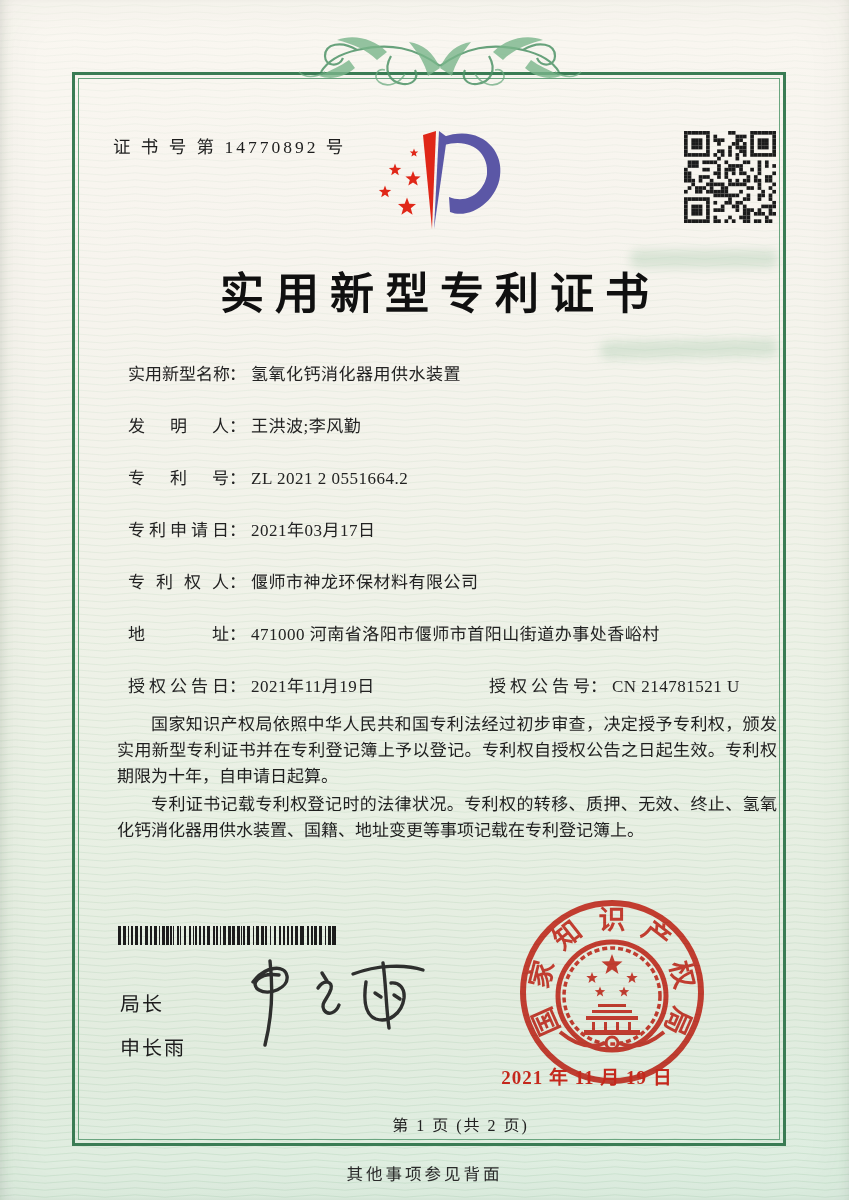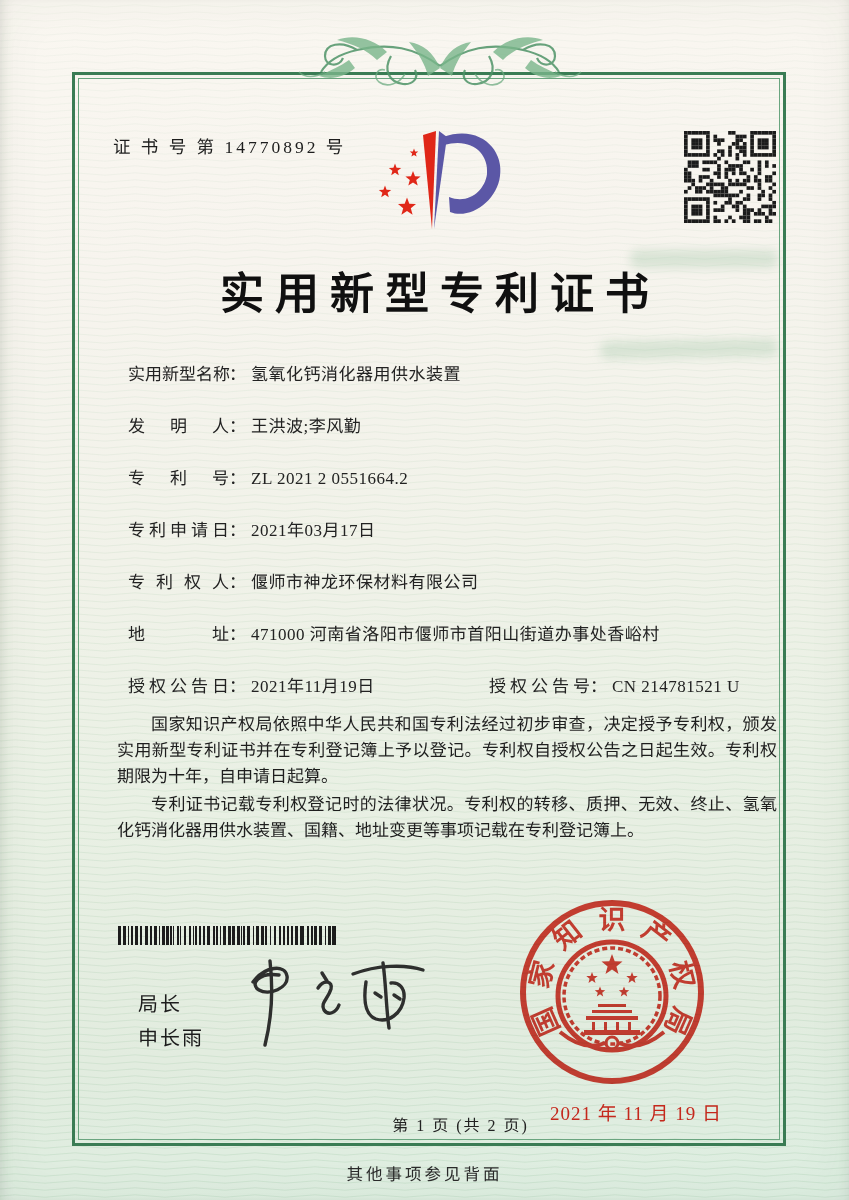--- a/index.html
+++ b/index.html
@@ -44,27 +44,27 @@
   .flabel{display:inline-block;width:101px;text-align:justify;text-align-last:justify;vertical-align:bottom;}
   .fcolon{display:inline-block;margin-right:5px;}
   .fvalue{letter-spacing:.5px;}
   .gval1{display:inline-block;width:238px;letter-spacing:.5px;}
   .paras{
     position:absolute;left:96px;top:712px;width:660px;z-index:2;
     font-size:17px;line-height:26px;text-align:justify;color:#1e1e1e;margin-left:21px;
   }
   .paras p{margin:0 0 2px 0;text-indent:2em;}
   #barcode-svg{position:absolute;left:118px;top:926px;z-index:2;}
-  .officer{position:absolute;left:138px;top:988px;z-index:2;font-size:20px;letter-spacing:2px;color:#1c1c1c;}
-  .officer .o-name{margin-top:5px;text-align:right;}
+  .officer{position:absolute;left:120px;top:988px;z-index:2;font-size:20px;letter-spacing:2px;color:#1c1c1c;}
+  .officer .o-name{margin-top:15px;text-align:right;}
   #sign-svg{position:absolute;left:225px;top:952px;z-index:3;}
   #seal-svg{position:absolute;left:512px;top:892px;z-index:3;mix-blend-mode:multiply;opacity:.93;}
   .seal-date{
-    position:absolute;left:531px;top:1062px;width:210px;text-align:center;z-index:3;
-    font-size:19px;color:var(--date-red);letter-spacing:1px;font-weight:normal;margin-top:36px;
+    position:absolute;left:482px;top:1062px;width:210px;text-align:center;z-index:3;
+    font-size:19px;color:var(--date-red);letter-spacing:1px;font-weight:bold;
   }
   .page-footer{position:absolute;left:0;top:1112px;width:849px;text-align:center;z-index:2;font-size:16px;letter-spacing:2px;padding-left:36px;}
   .back-note{position:absolute;left:0;top:1161px;width:849px;text-align:center;z-index:2;font-size:16.5px;letter-spacing:3px;color:#2a2a2a;}
   .bleed{position:absolute;z-index:1;background:rgba(140,185,150,.28);filter:blur(5px);border-radius:8px;}
   .bleed-1{left:630px;top:250px;width:148px;height:18px;}
   .bleed-2{left:600px;top:340px;width:178px;height:18px;transform:rotate(-1deg);}
 </style>
 </head>
 <body>
 

